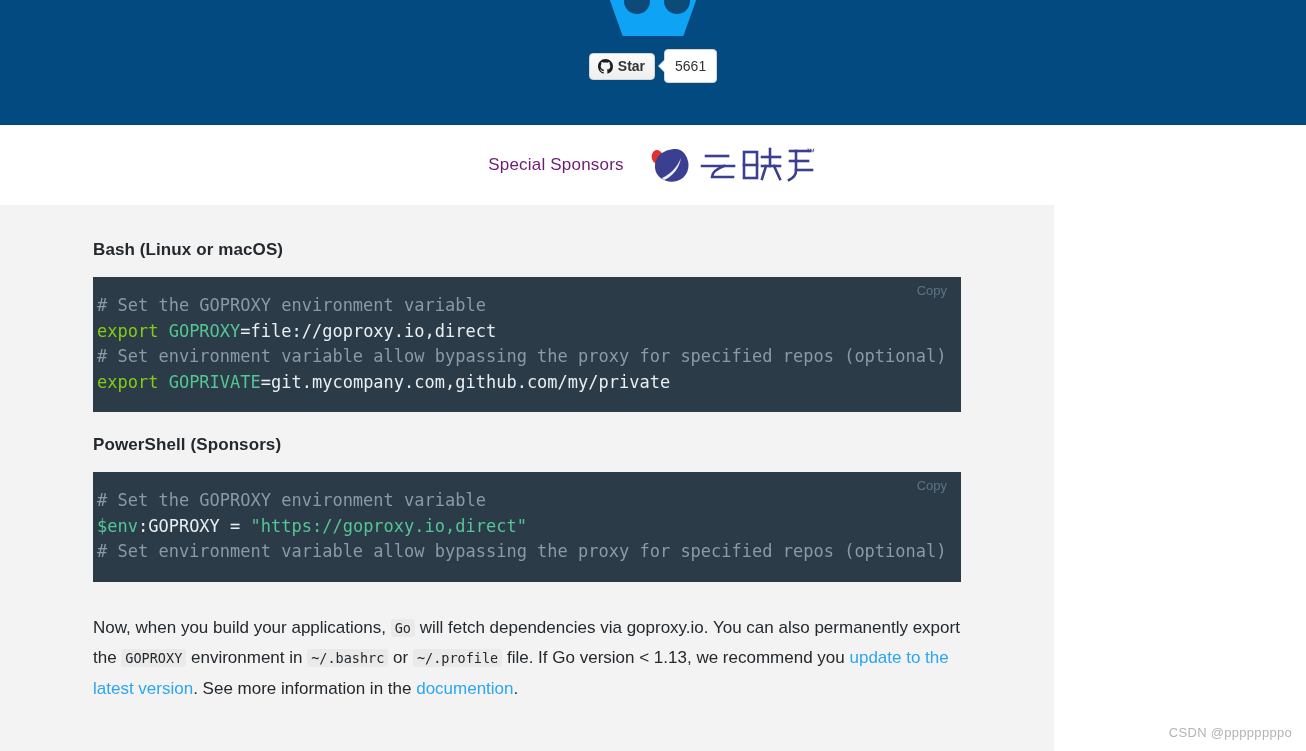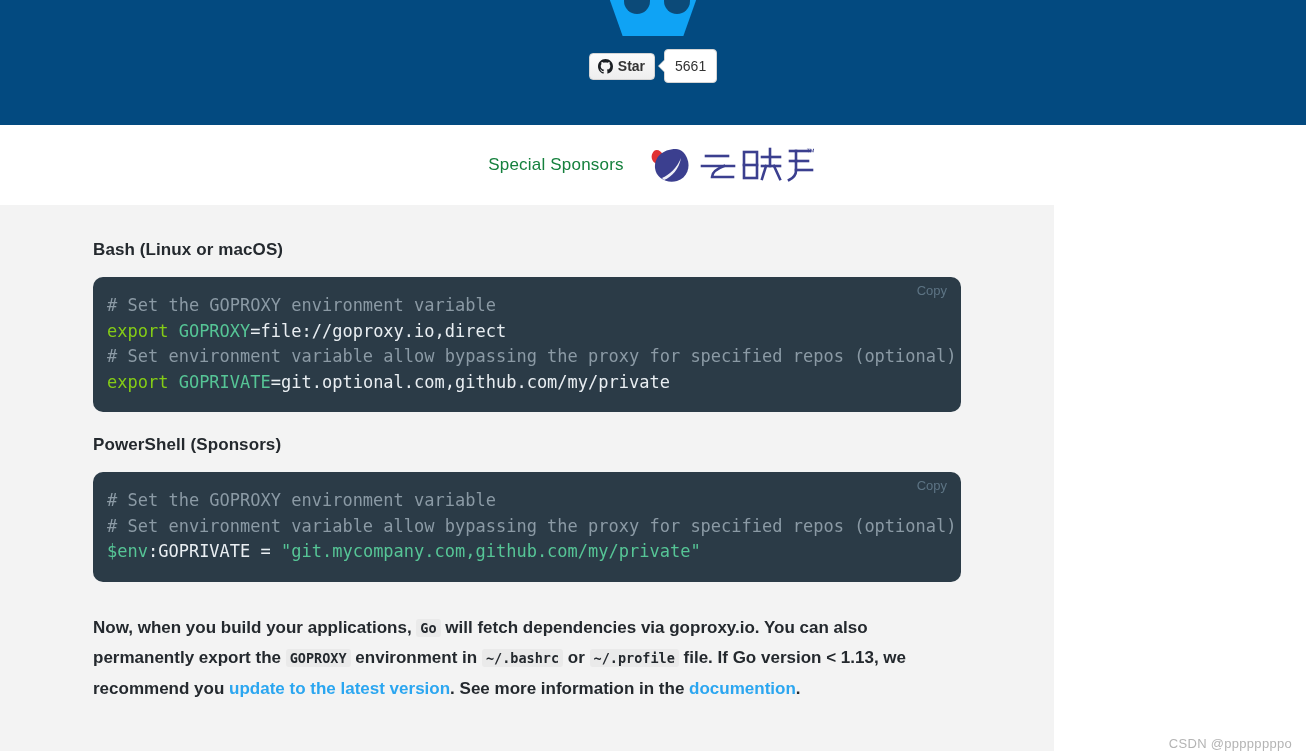--- a/index.html
+++ b/index.html
@@ -111,21 +111,21 @@
     width: 1306px;
     height: 80px;
     background: #ffffff;
     display: flex;
     align-items: center;
     justify-content: center;
     gap: 22px;
   }
   .sponsors-label {
     font-size: 17px;
-    color: #15803d;
+    color: #701a75;
     letter-spacing: .2px;
   }
   .sponsor-logo {
     display: flex;
     align-items: center;
     gap: 6px;
   }
   .yzh-mark { display: block; }
   .yzh-text { display: block; }
 
@@ -147,22 +147,22 @@
     font-weight: bold;
     color: #24292e;
     letter-spacing: .1px;
   }
   h3.section-title.second { margin-top: 23px; }
 
   
   .codeblock {
     position: relative;
     background: #2b3b47;
-    border-radius: 10px;
-    padding: 16px 20px 17px 14px;
+    border-radius: 0;
+    padding: 16px 20px 17px 4px;
   }
   .copy-btn {
     position: absolute;
     top: 6px;
     right: 14px;
     font-size: 13px;
     color: #5d7484;
     font-family: "Liberation Sans", sans-serif;
     cursor: pointer;
     background: none;
@@ -181,41 +181,40 @@
   .tok-var     { color: #56c596; }
   .tok-plain   { color: #e9eef2; }
   .tok-string  { color: #56c596; }
 
   
   p.para {
     margin: 31px 0 4px 0;
     font-size: 17px;
     line-height: 29.5px;
     color: #24292e;
-    font-weight: bold;
   }
   p.para code {
     font-family: "DejaVu Sans Mono", monospace;
     font-size: 13.5px;
     background: #eaeaea;
     border-radius: 3px;
     padding: 1px 4px;
     color: #24292e;
   }
   p.para a {
     color: #2ba6f0;
     text-decoration: none;
     cursor: pointer;
   }
 
   
   .watermark {
     position: absolute;
     right: 14px;
-    bottom: 0;
+    bottom: 11px;
     font-size: 13px;
     color: #b4b4b4;
     letter-spacing: .3px;
   }
 </style>
 </head>
 <body>
 
 <div class="banner">
 
@@ -290,32 +289,32 @@
   <div class="inner">
 
     <h3 class="section-title">Bash (Linux or macOS)</h3>
 
     <div class="codeblock" id="bash-block">
       <button class="copy-btn">Copy</button>
       <div id="bash-lines">
           <div class="code-line"><span class="tok-comment"># Set the GOPROXY environment variable</span></div>
           <div class="code-line"><span class="tok-keyword">export </span><span class="tok-var">GOPROXY</span><span class="tok-plain">=file://goproxy.io,direct</span></div>
           <div class="code-line"><span class="tok-comment"># Set environment variable allow bypassing the proxy for specified repos (optional)</span></div>
-          <div class="code-line"><span class="tok-keyword">export </span><span class="tok-var">GOPRIVATE</span><span class="tok-plain">=git.optional.com,github.com/my/private</span></div>
+          <div class="code-line"><span class="tok-keyword">export </span><span class="tok-var">GOPRIVATE</span><span class="tok-plain">=git.mycompany.com,github.com/my/private</span></div>
         </div>
     </div>
 
     <h3 class="section-title second">PowerShell (Sponsors)</h3>
 
     <div class="codeblock" id="ps-block">
       <button class="copy-btn">Copy</button>
       <div id="ps-lines">
           <div class="code-line"><span class="tok-comment"># Set the GOPROXY environment variable</span></div>
+          <div class="code-line"><span class="tok-var">$env</span><span class="tok-plain">:GOPROXY = </span><span class="tok-string">"https://goproxy.io,direct"</span></div>
           <div class="code-line"><span class="tok-comment"># Set environment variable allow bypassing the proxy for specified repos (optional)</span></div>
-          <div class="code-line"><span class="tok-var">$env</span><span class="tok-plain">:GOPRIVATE = </span><span class="tok-string">"git.mycompany.com,github.com/my/private"</span></div>
         </div>
     </div>
 
     <p class="para">
       <span>Now, when you build your applications, </span><code>Go</code><span> will fetch dependencies via goproxy.io. You can also permanently export the </span><code>GOPROXY</code><span> environment in </span><code>~/.bashrc</code><span> or </span><code>~/.profile</code><span> file. If Go version &lt; 1.13, we recommend you </span><a href="#">update to the latest version</a><span>. See more information in the </span><a href="#">documention</a><span>.</span>
     </p>
 
   </div>
 </div>
 

